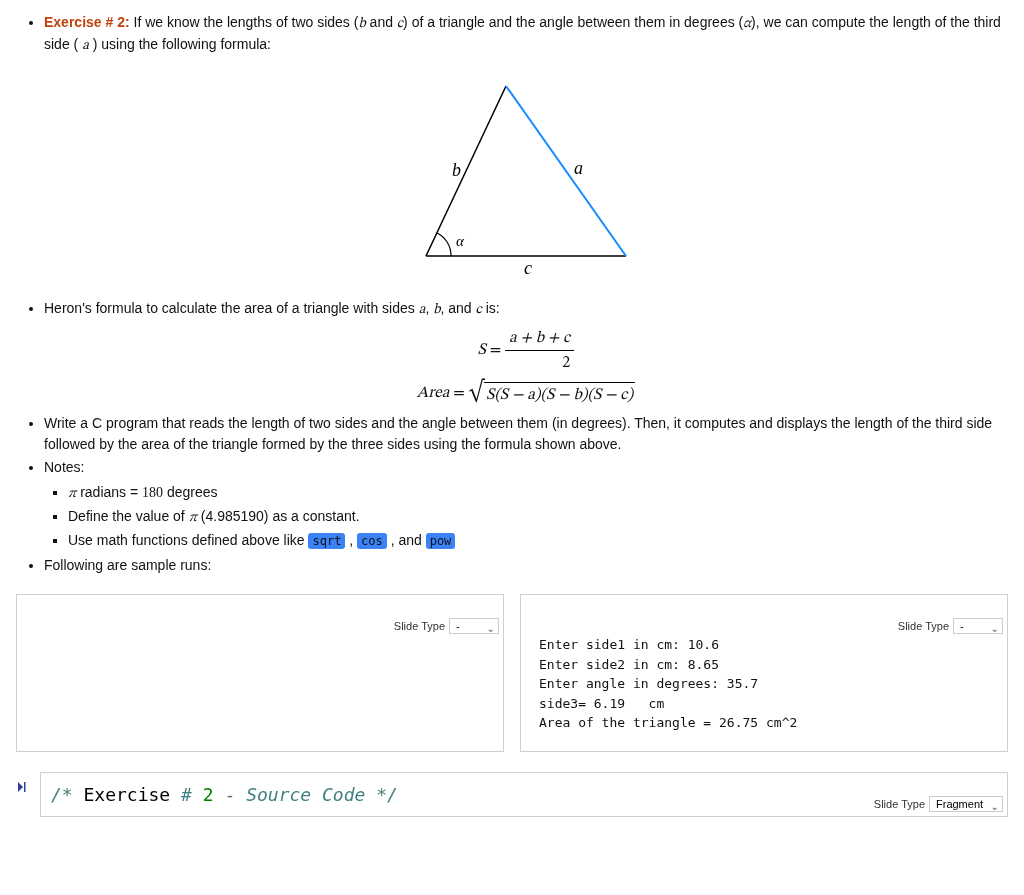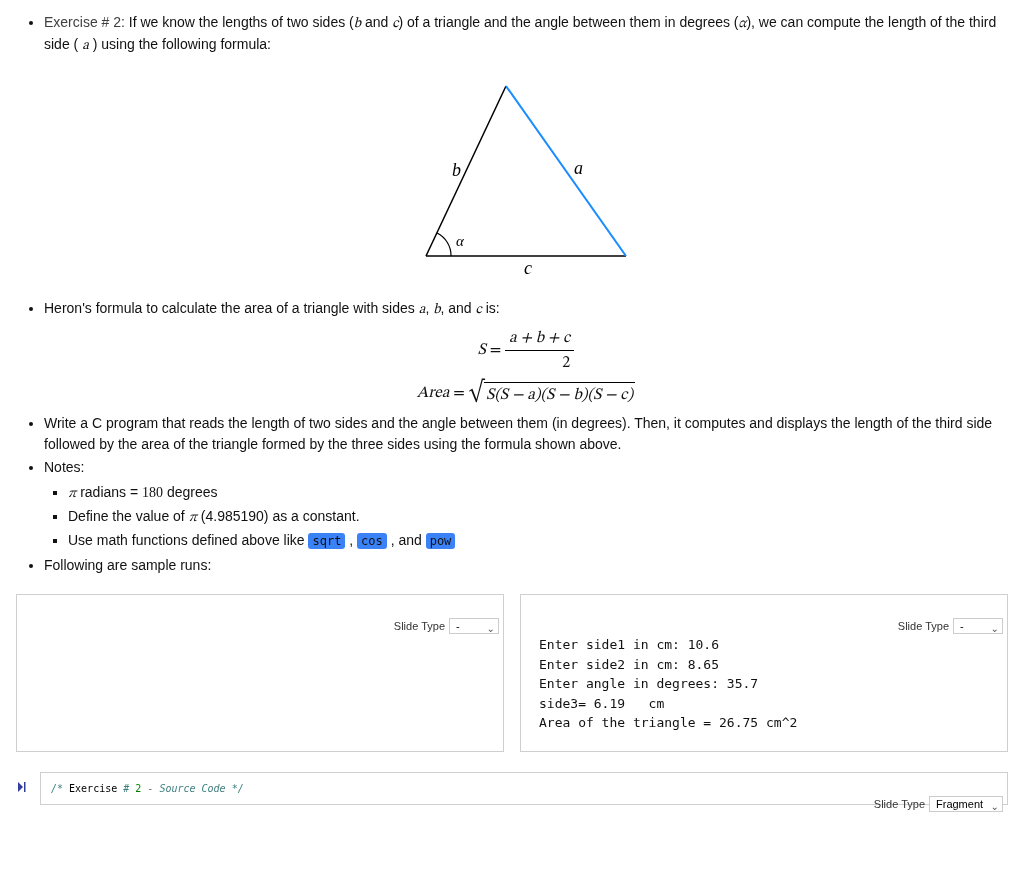--- a/index.html
+++ b/index.html
@@ -6,21 +6,21 @@
     font-family: -apple-system, BlinkMacSystemFont, "Segoe UI", Helvetica, Arial, sans-serif;
     font-size: 14px;
     color: #111;
     margin: 0;
     padding: 8px 16px;
     line-height: 1.5;
   }
   ul { margin: 4px 0; padding-left: 28px; }
   ul ul { list-style-type: square; padding-left: 24px; }
   li { margin: 2px 0; }
-  .ex-title { color: #404040; }
+  .ex-title { color: #c2410c; font-weight: bold; }
   .math { font-family: "STIX Two Math", "Cambria Math", "Times New Roman", serif; font-style: italic; }
   .math-up { font-style: normal; }
   .formula { text-align: center; margin: 6px 0; font-family: "STIX Two Math", "Cambria Math", "Times New Roman", serif; font-style: italic; font-size: 16px; }
   .frac { display: inline-block; vertical-align: middle; text-align: right; font-style: italic; }
   .frac .num { display:block; border-bottom:1px solid #000; padding:0 4px; }
   .frac .den { display:block; padding:0 4px; }
   .sqrt-wrap { display:inline-flex; align-items:stretch; }
   .sqrt-sym { font-size:20px; line-height:1; }
   .sqrt-body { border-top:1px solid #000; padding:0 2px; }
   .diagram { text-align:center; margin:10px 0 16px 0; }
@@ -29,21 +29,21 @@
   .cell-out { flex:1; border:1px solid #cfcfcf; position:relative; padding-top:26px; }
   .cell-toolbar { position:absolute; top:2px; right:4px; display:flex; align-items:center; font-size:11px; color:#333;margin-top:21px; }
   .slide-label { margin-right:4px; }
   .slide-select { border:1px solid #ccc; background:#fff; font-size:11px; padding:1px 18px 1px 6px; appearance:none; position:relative; min-width:50px;}
   .slide-wrap { position:relative; display:inline-block; }
   .slide-wrap .chev { position:absolute; right:4px; top:3px; font-size:10px; color:#555; pointer-events:none;}
   pre.sample { margin:0; padding:14px 18px 18px 18px; font-family: Menlo, Consolas, monospace; font-size:13px; line-height:1.5; white-space:pre; color:#111;}
   .code-cell { margin-top:20px; display:flex; }
   .code-gutter { width:24px; font-size:13px; padding-top:8px; text-align:left; color:#303f9f;}
   .code-body { flex:1; border:1px solid #cfcfcf; position:relative; }
-  .code-body pre { margin:0; padding:8px 10px; font-family: Menlo, Consolas, monospace; font-size:10px;}
+  .code-body pre { margin:0; padding:8px 10px; font-family: Menlo, Consolas, monospace; font-size:18px;}
   .c-comment .p1 { color:#408080; font-style:italic;}
   .c-comment .op { color:#666;}
 </style>
 </head>
 <body>
 
 <ul>
   <li>
     <span class="ex-title">Exercise # 2:</span><span> If we know the lengths of two sides (</span><span class="math">b</span><span> and </span><span class="math">c</span><span>) of a triangle and the angle between them in degrees (</span><span class="math">α</span><span>), we can compute the length of the third side ( </span><span class="math">a</span><span> ) using the following formula:</span>
 

